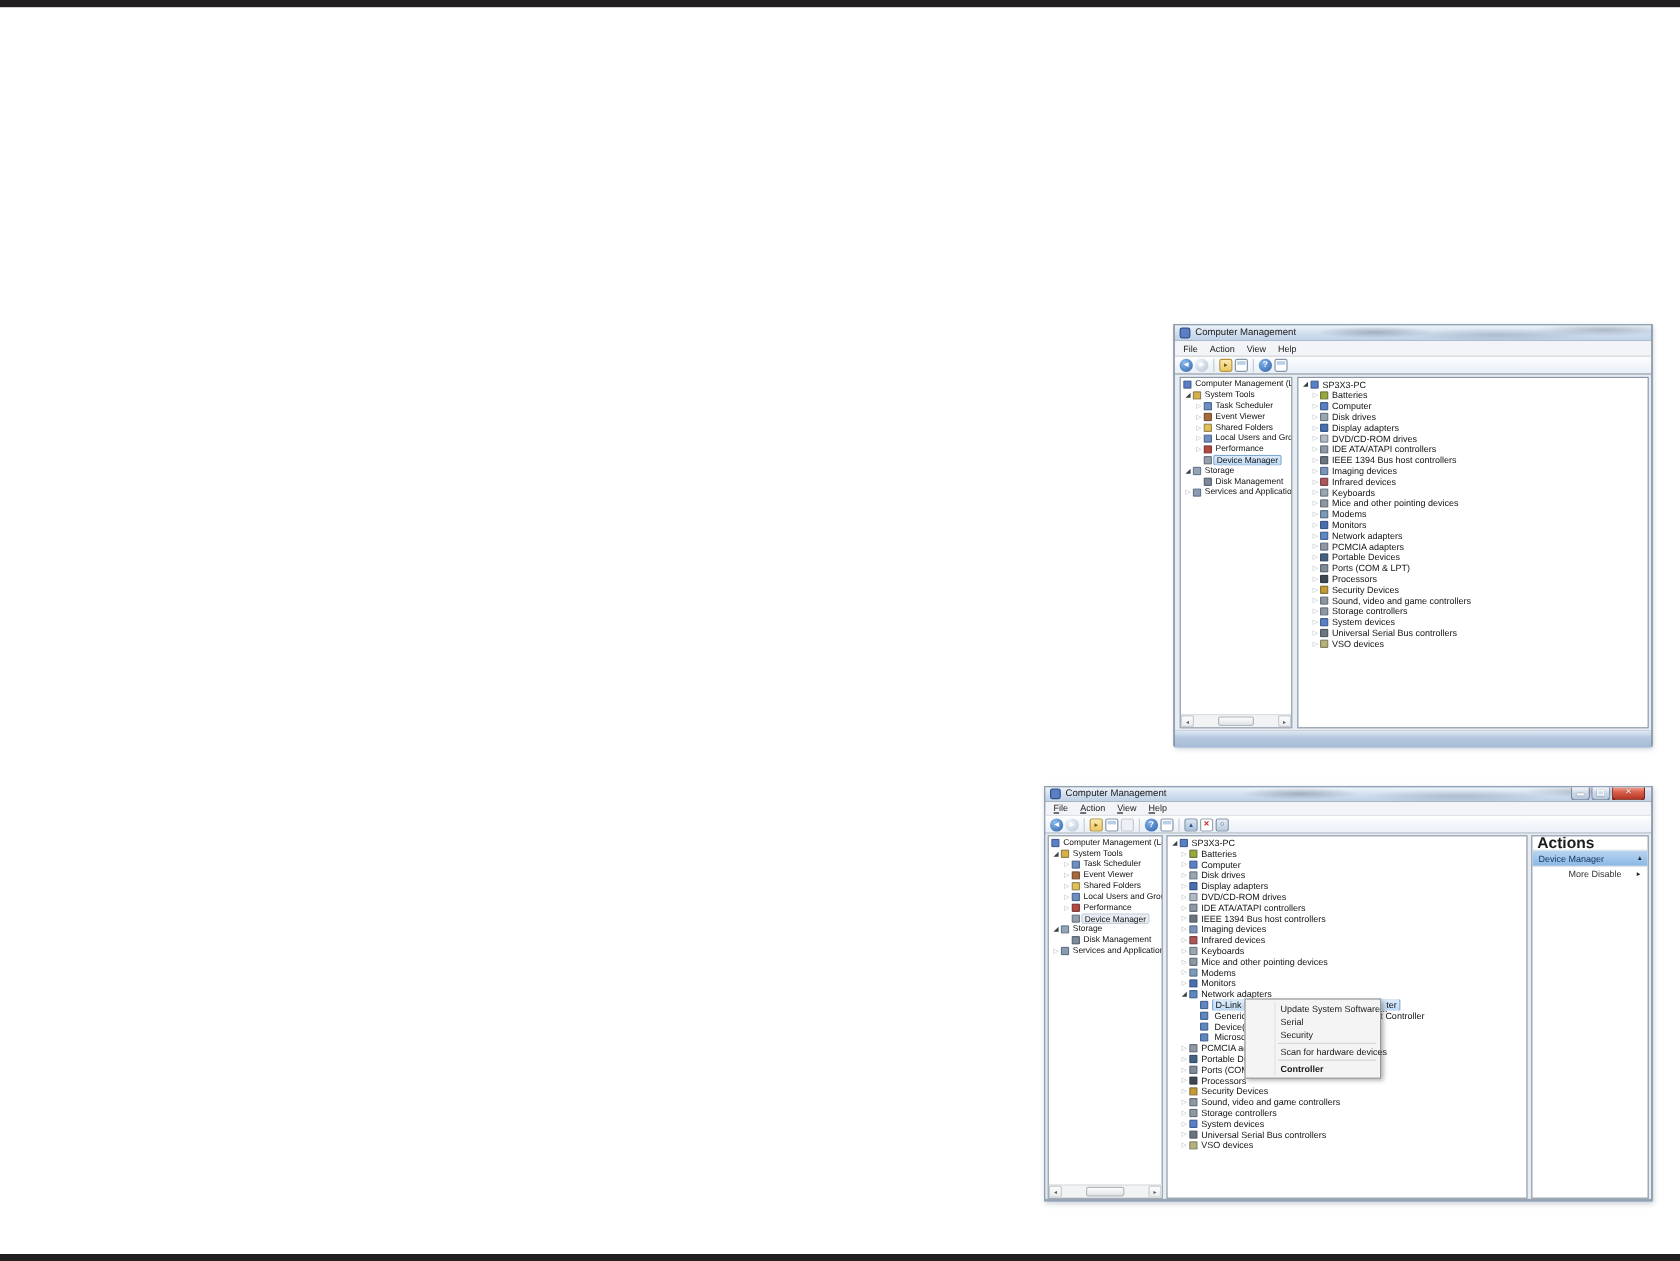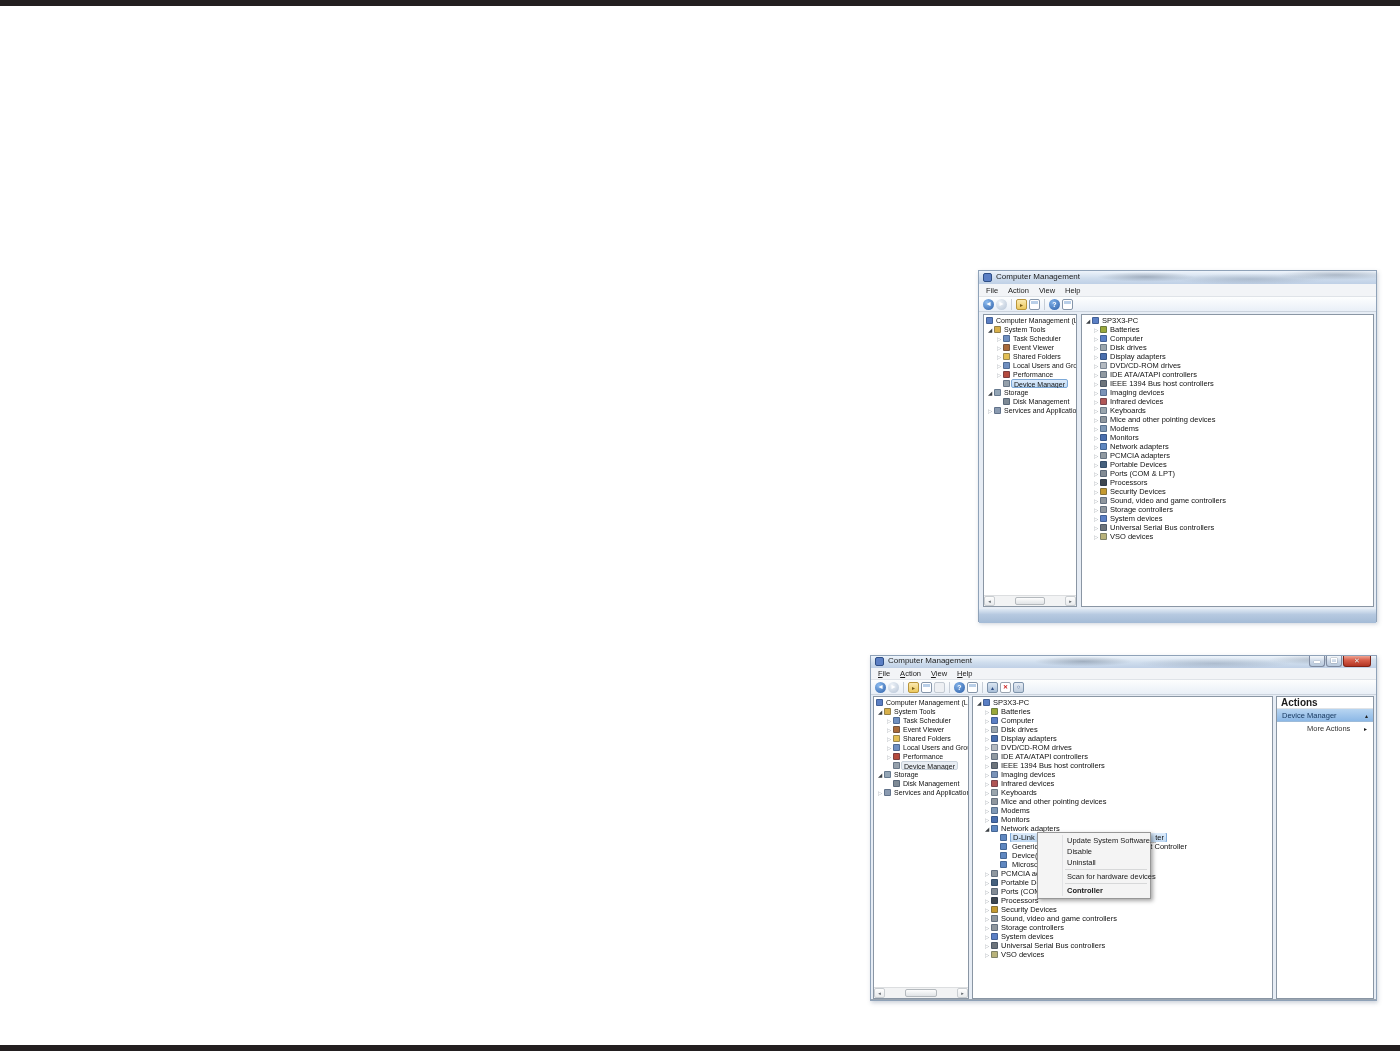--- a/index.html
+++ b/index.html
@@ -118,21 +118,21 @@
   [data-name="usb-icon"]{background:#6d747b}
   [data-name="vso-icon"]{background:#b8b27a}
 
   
   .hscroll{position:absolute;left:0;right:0;bottom:0;height:11px;background:#f2f3f4;border-top:1px solid #dcdee0;display:flex}
   .harrow{width:11px;font-size:5px;color:#5a6066;display:flex;align-items:center;justify-content:center;background:linear-gradient(#fdfdfd,#e8eaec);border:1px solid #c9cdd1;border-radius:2px}
   .htrack{flex:1;position:relative}
   .hthumb{position:absolute;left:28%;width:44%;top:1px;bottom:1px;background:linear-gradient(#fdfdfd,#e0e3e6);border:1px solid #b4b9bd;border-radius:2px}
 
   
-  .actions-header{height:12px;display:flex;align-items:center;padding-left:4px;font-size:10px;font-weight:bold;color:#1b1b1b;border-bottom:1px solid #e0e3e7}
+  .actions-header{height:12px;display:flex;align-items:center;padding-left:4px;font-size:13px;font-weight:bold;color:#1b1b1b;border-bottom:1px solid #e0e3e7}
   .actions-group{height:13px;display:flex;align-items:center;justify-content:space-between;padding:0 5px;font-size:7.5px;color:#15355c;
       background:linear-gradient(#b8d5f1,#8cb8e6);border-bottom:1px solid #9dbbd9}
   .actions-group .arrow{font-size:6px;color:#222}
   .actions-more{height:12px;display:flex;align-items:center;justify-content:space-between;padding:0 6px 0 30px;font-size:7.5px;color:#333}
   .actions-more .arrow{font-size:6px;color:#222}
 
   
   .ctxmenu{position:absolute;z-index:6;background:#f4f4f4;border:1px solid #979797;box-shadow:2px 2px 4px rgba(0,0,0,.35);padding:2px 1px}
   .ctxmenu::before{content:"";position:absolute;top:2px;bottom:2px;left:24px;width:1px;background:#e2e3e5}
   .ctx-item{height:11px;line-height:11px;font-size:7.5px;color:#1a1a1a;padding-left:28px;white-space:nowrap}
@@ -709,32 +709,32 @@
             </div>
           </div>
       </div>
       <div class="pane" style="left:405px;top:1px;width:98px;height:303px" data-name="actions-pane">
         <div class="actions-header" data-name="actions-header">Actions</div>
         <div class="actions-group" data-name="actions-group-device-manager">
           <span>Device Manager</span>
           <span class="arrow" data-name="collapse-arrow-icon">▴</span>
         </div>
         <div class="actions-more" data-name="more-actions-item">
-          <span>More Actions</span>
+          <span>More Disable</span>
           <span class="arrow" data-name="submenu-arrow-icon">▸</span>
         </div>
       </div>
 
       <div class="ctxmenu" style="left:166px;top:137px;width:114px" data-name="context-menu">
 
           <div class="ctx-item" data-name="context-menu-item">Update System Software...</div>
 
-          <div class="ctx-item" data-name="context-menu-item">Disable</div>
-
-          <div class="ctx-item" data-name="context-menu-item">Uninstall</div>
+          <div class="ctx-item" data-name="context-menu-item">Serial</div>
+
+          <div class="ctx-item" data-name="context-menu-item">Security</div>
 
           <div class="ctx-item sep-before" data-name="context-menu-item">Scan for hardware devices</div>
 
           <div class="ctx-item bold sep-before" data-name="context-menu-item">Controller</div>
         </div>
     </div>
   </div>
 </div>
 
 </body></html>

